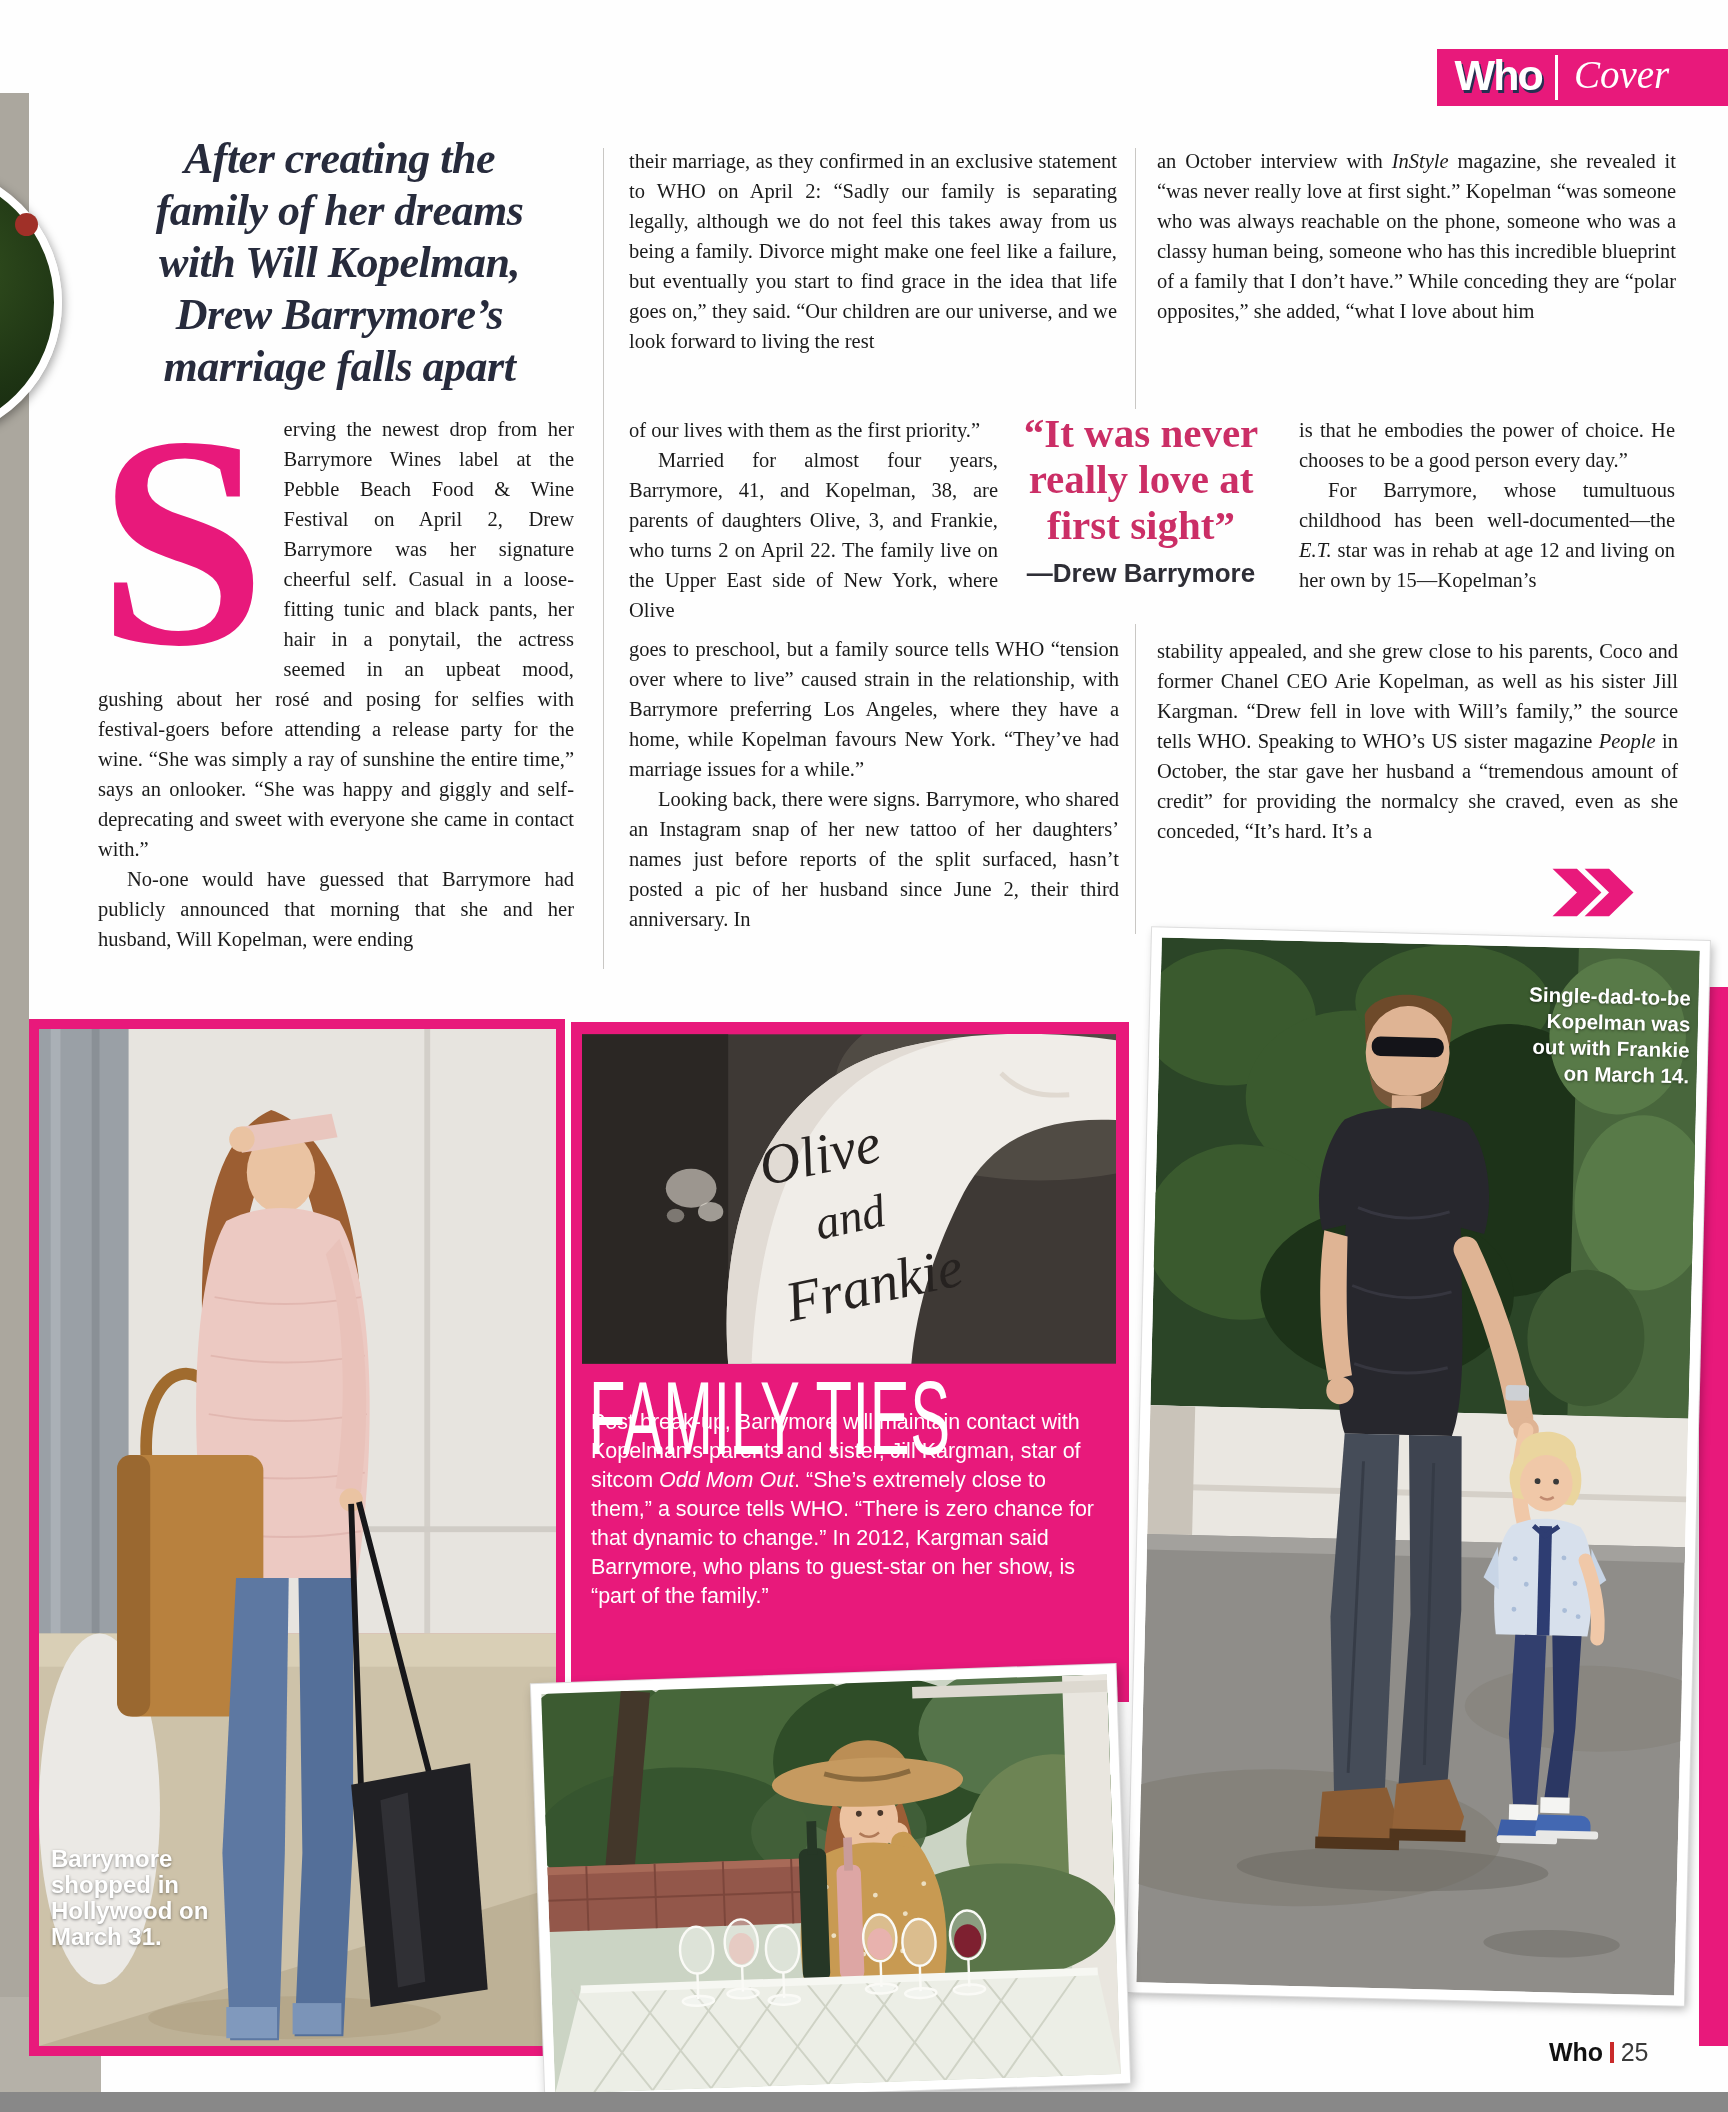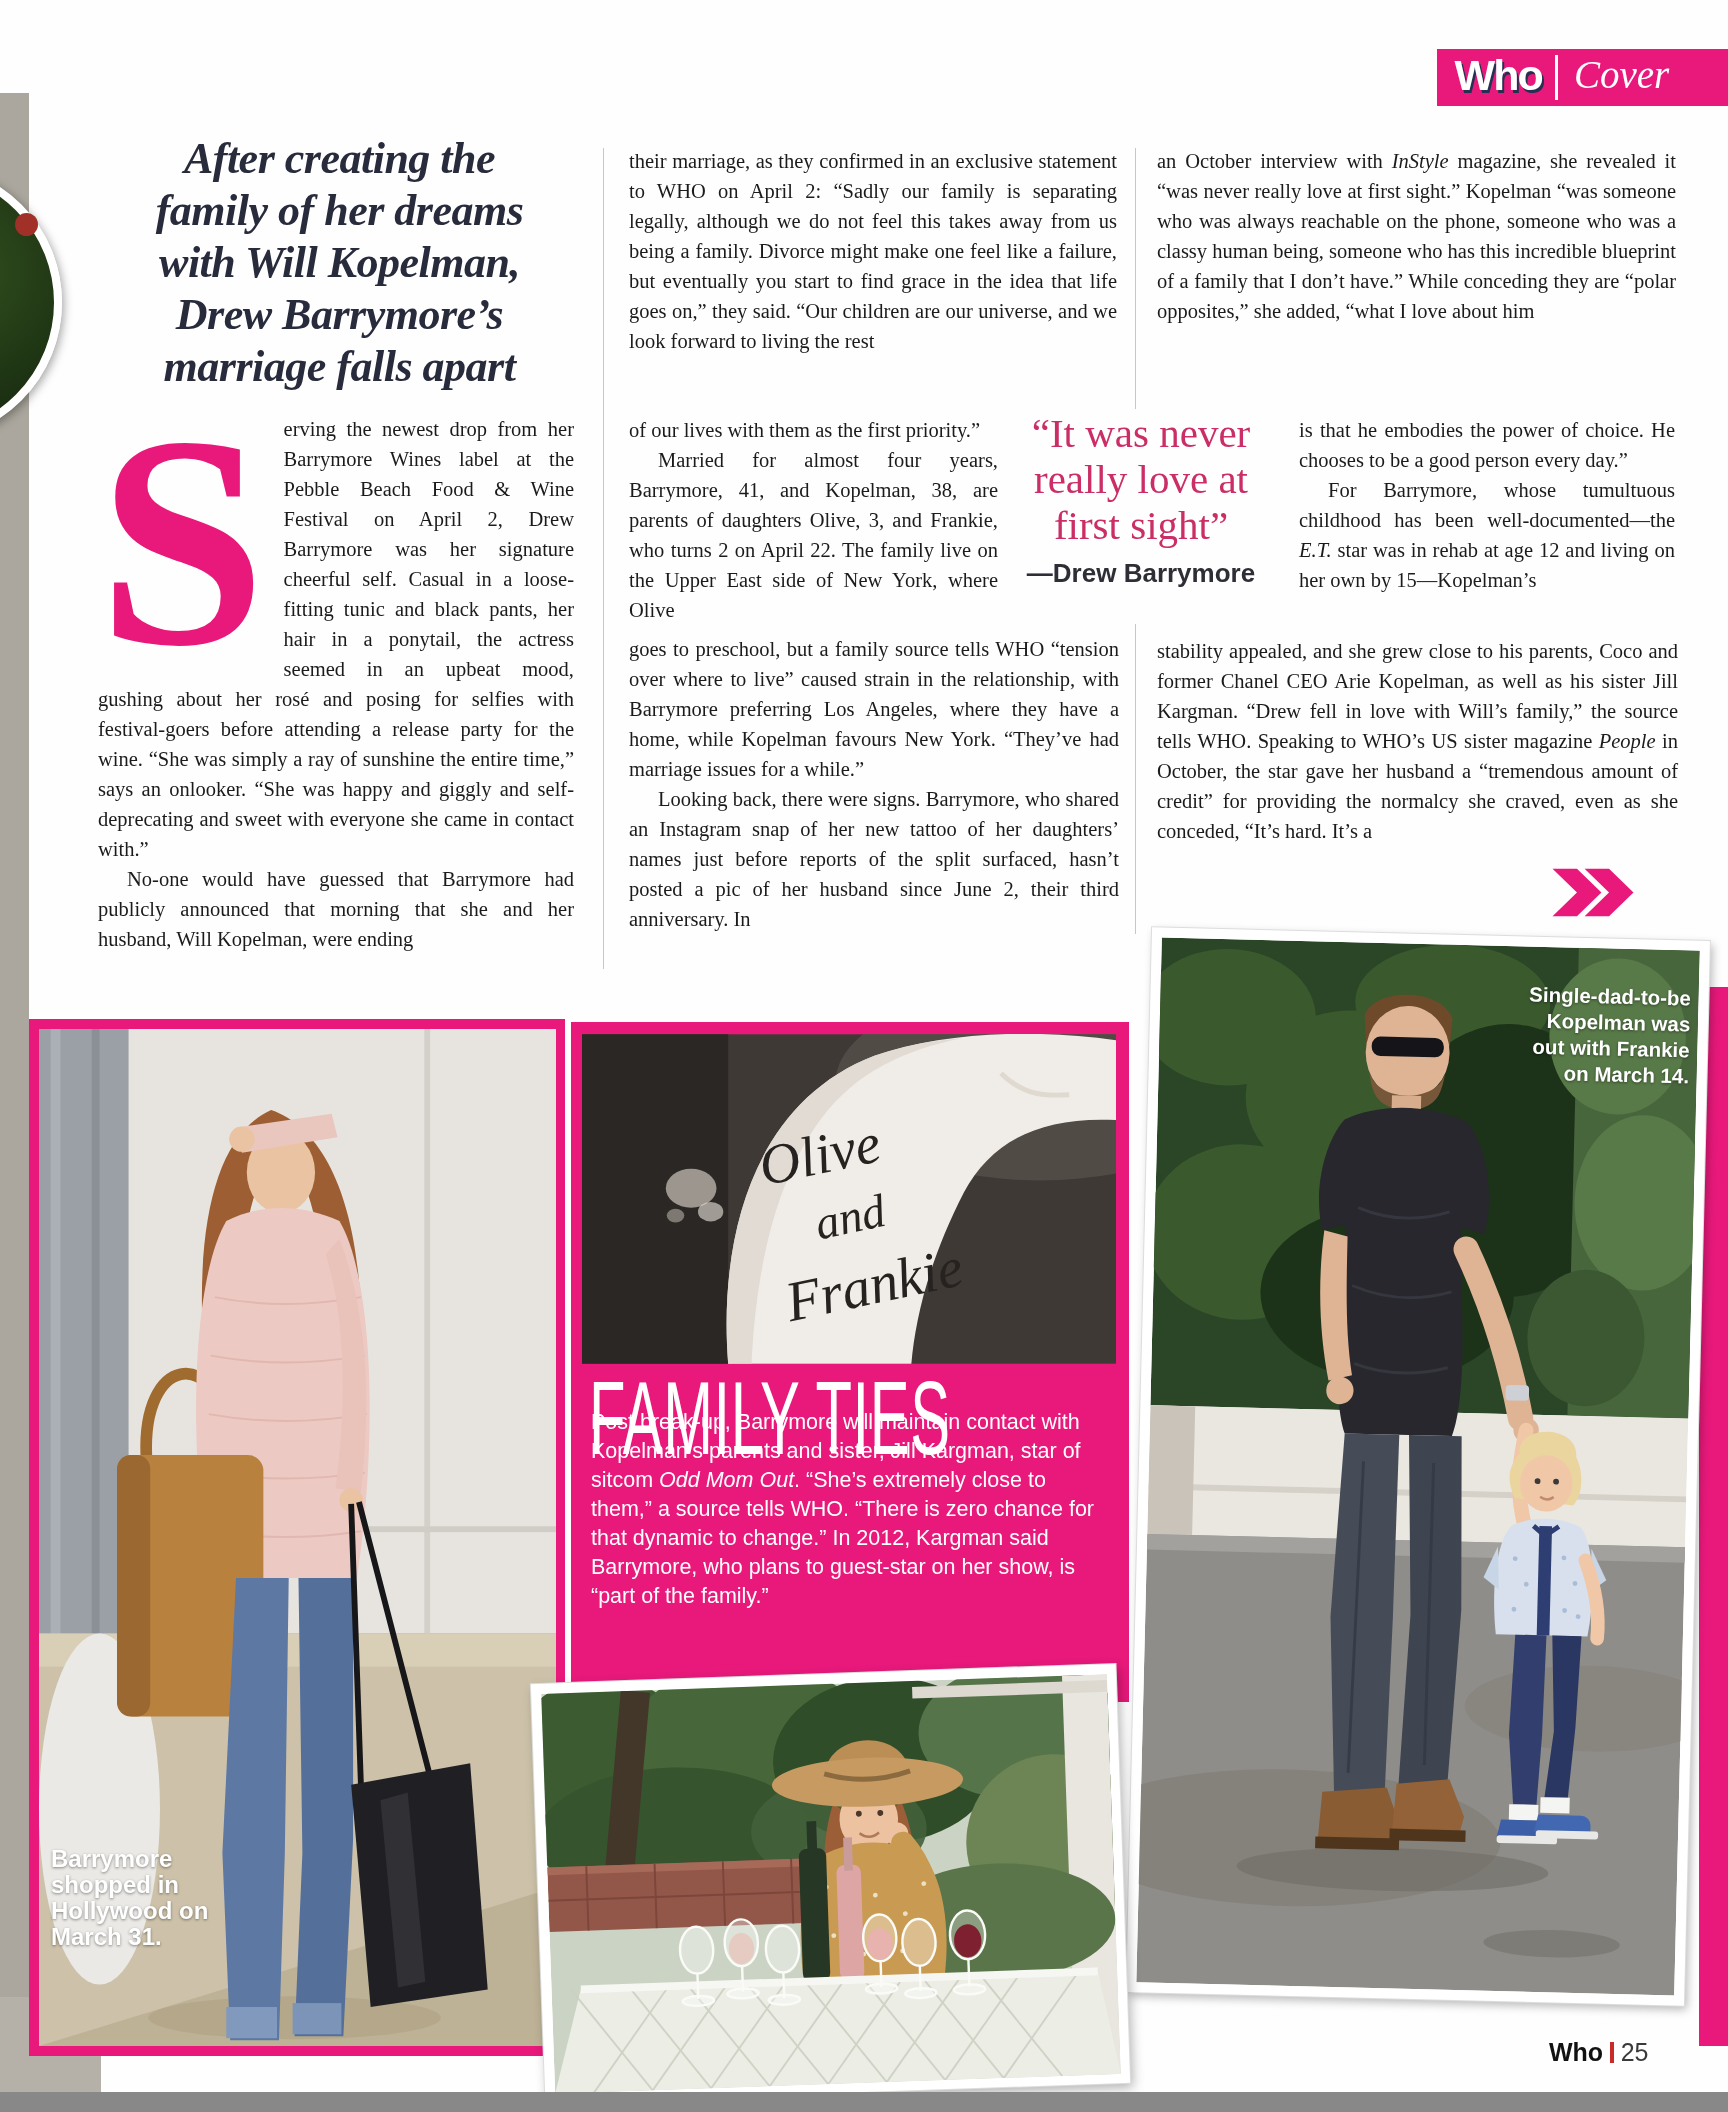--- a/index.html
+++ b/index.html
@@ -39,21 +39,21 @@
   .col3b{left:1299px;top:415px;width:376px;}
   .col3c{left:1157px;top:636px;width:521px;}
   .i{font-style:italic;}
   .divider{width:1px;background:#c9c7c4;}
   .div1{left:603px;top:148px;height:821px;}
   .div2a{left:1135px;top:148px;height:261px;}
   .div2b{left:1135px;top:624px;height:310px;}
 
   
   .pullquote{left:987px;top:410px;width:308px;text-align:center;}
-  .pq-line{font-size:41px;line-height:46px;color:#cb2e66;font-weight:normal;}
+  .pq-line{font-size:41px;line-height:46px;color:#cb2e66;font-weight:bold;}
   .pq-attr{margin-top:9.8px;font-family:"Liberation Sans",sans-serif;font-weight:bold;font-size:26px;color:#2e2e36;}
   .chevron{left:1551px;top:866px;width:84px;height:53px;}
 
   
   .photo-left{left:29px;top:1019px;width:536px;height:1037px;background:#e8197b;padding:9.8px;box-sizing:border-box;}
   .mid-panel{left:571px;top:1022px;width:558px;height:680px;background:#e8197b;}
   .tattoo-photo{left:582px;top:1034px;width:534px;height:330px;}
   .pink-band{left:1699px;top:987px;width:29px;height:1059px;background:#e8197b;}
   .photo-right{left:1139px;top:934px;width:558px;height:1065px;background:#fff;padding:9.8px;box-sizing:border-box;
     transform:rotate(1.4deg);box-shadow:0 0 0 1px #ddd, 2.9px 3.9px 9.8px rgba(0,0,0,.28);}

